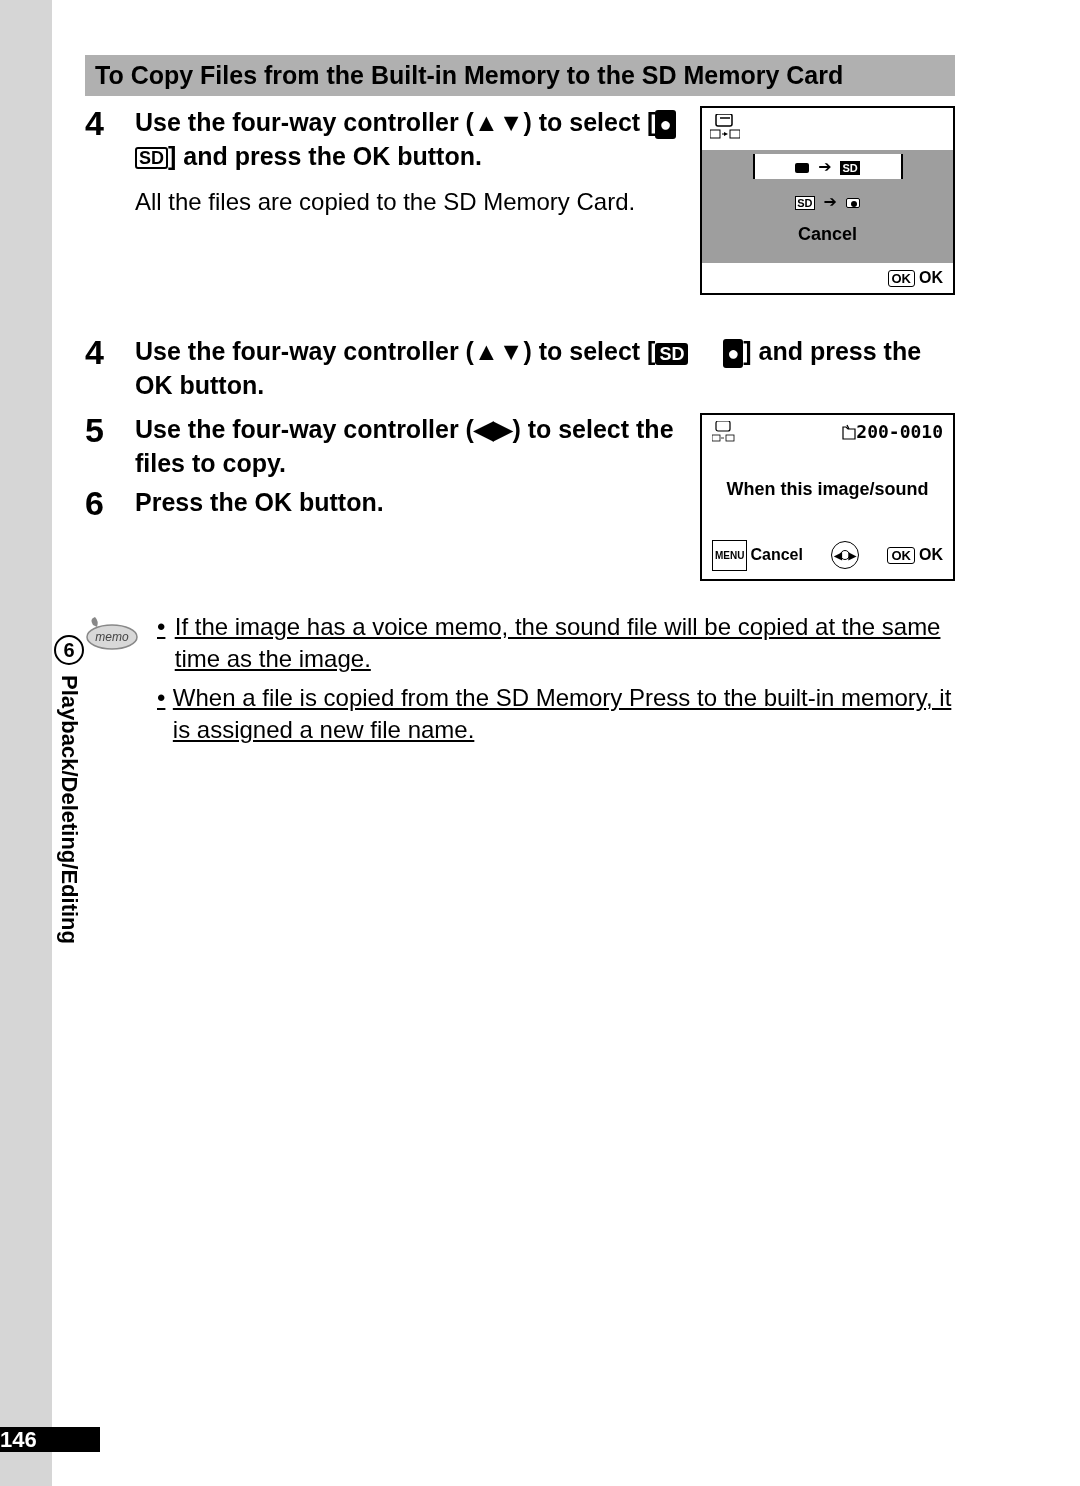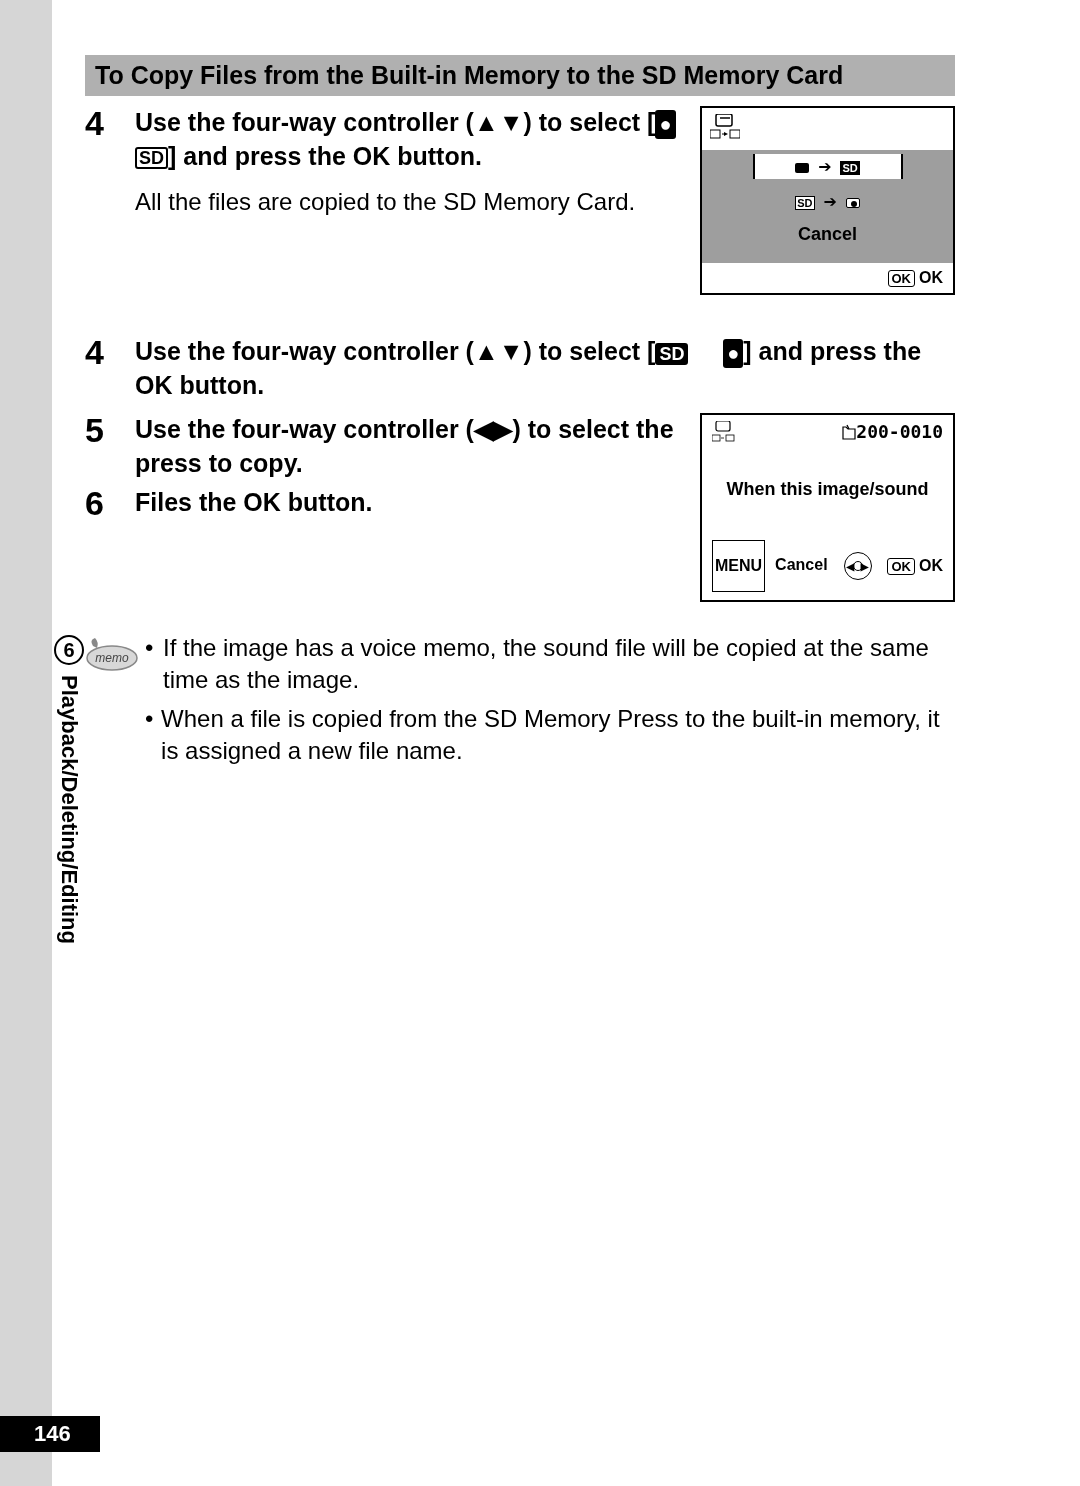--- a/index.html
+++ b/index.html
@@ -171,23 +171,23 @@
     display: flex;
     align-items: center;
     justify-content: space-between;
     padding: 0 10px;
     font-size: 16px;
     font-weight: bold;
   }
   .menu-badge {
     display: inline-block;
     border: 1.5px solid #000;
-    font-size: 16px;
-    padding: 16px 2px;
-    margin-right: 10px;
+    font-size: 10px;
+    padding: 9px 2px;
+    margin-right: 3px;
     vertical-align: middle;
   }
   .controller-circle {
     display: inline-block;
     width: 28px; height: 28px;
     border: 1.5px solid #000;
     border-radius: 50%;
     position: relative;
     vertical-align: middle;
   }
@@ -204,22 +204,23 @@
     position: absolute; left: 50%; top: 50%;
     width: 10px; height: 10px;
     border: 1px solid #000; border-radius: 50%;
     transform: translate(-50%,-50%);
   }
 
   
   .memo-block {
     display: flex;
     align-items: flex-start;
-    gap: 6px;
+    gap: 18px;
     margin-top: 18px;
+    text-decoration: underline;
   }
   .memo-icon {
     width: 54px;
     flex-shrink: 0;
     padding-top: 4px;
   }
   .memo-icon svg { width: 54px; height: 36px; }
   .memo-list {
     flex: 1;
     font-size: 24px;
@@ -253,28 +254,27 @@
     writing-mode: vertical-rl;
     font-weight: bold;
     font-size: 22px;
     margin-top: 10px;
   }
 
   
   .page-num-bar {
     position: absolute;
     left: 0; bottom: 34px;
-    width: 100px; height: 36px;
+    width: 100px; height: 25px;
     background: #000;
     color: #fff;
     font-weight: bold;
     font-size: 22px;
     display: flex;
     align-items: center;
-    padding-left: 34px;
   }
 </style>
 </head>
 <body>
 
 <div class="page">
   <div class="left-gutter"></div>
 
   <div class="side-tab">
     <div class="circle">6</div>
@@ -336,25 +336,25 @@
           <span>Use the four-way controller (▲▼) to select [</span><span class="sd-box" style="background:#000;color:#fff;">SD</span>
           &nbsp;&nbsp;&nbsp;
           <span class="glyph-box">●</span><span>] and press the OK button.</span>
         </div>
       </div>
 
       <div class="flex-right" style="margin-top:10px;">
         <div class="left">
           <div class="step-row">
             <div class="step-num">5</div>
-            <div class="step-text">Use the four-way controller (◀▶) to select the press to copy.</div>
+            <div class="step-text">Use the four-way controller (◀▶) to select the files to copy.</div>
           </div>
           <div class="step-row" style="margin-top:6px;">
             <div class="step-num">6</div>
-            <div class="step-text">Files the OK button.</div>
+            <div class="step-text">Press the OK button.</div>
           </div>
         </div>
 
         <div class="screen2">
           <div class="top-row">
             <div class="left-icons">
               <svg width="24" height="26">
                 <rect x="4" y="0" width="14" height="10" rx="2" fill="none" stroke="#000" stroke-width="1.2"></rect>
                 <rect x="0" y="14" width="8" height="6" fill="none" stroke="#000" stroke-width="0.8"></rect>
                 <path d="M9 17 l3 0" stroke="#000" stroke-width="0.8"></path>

